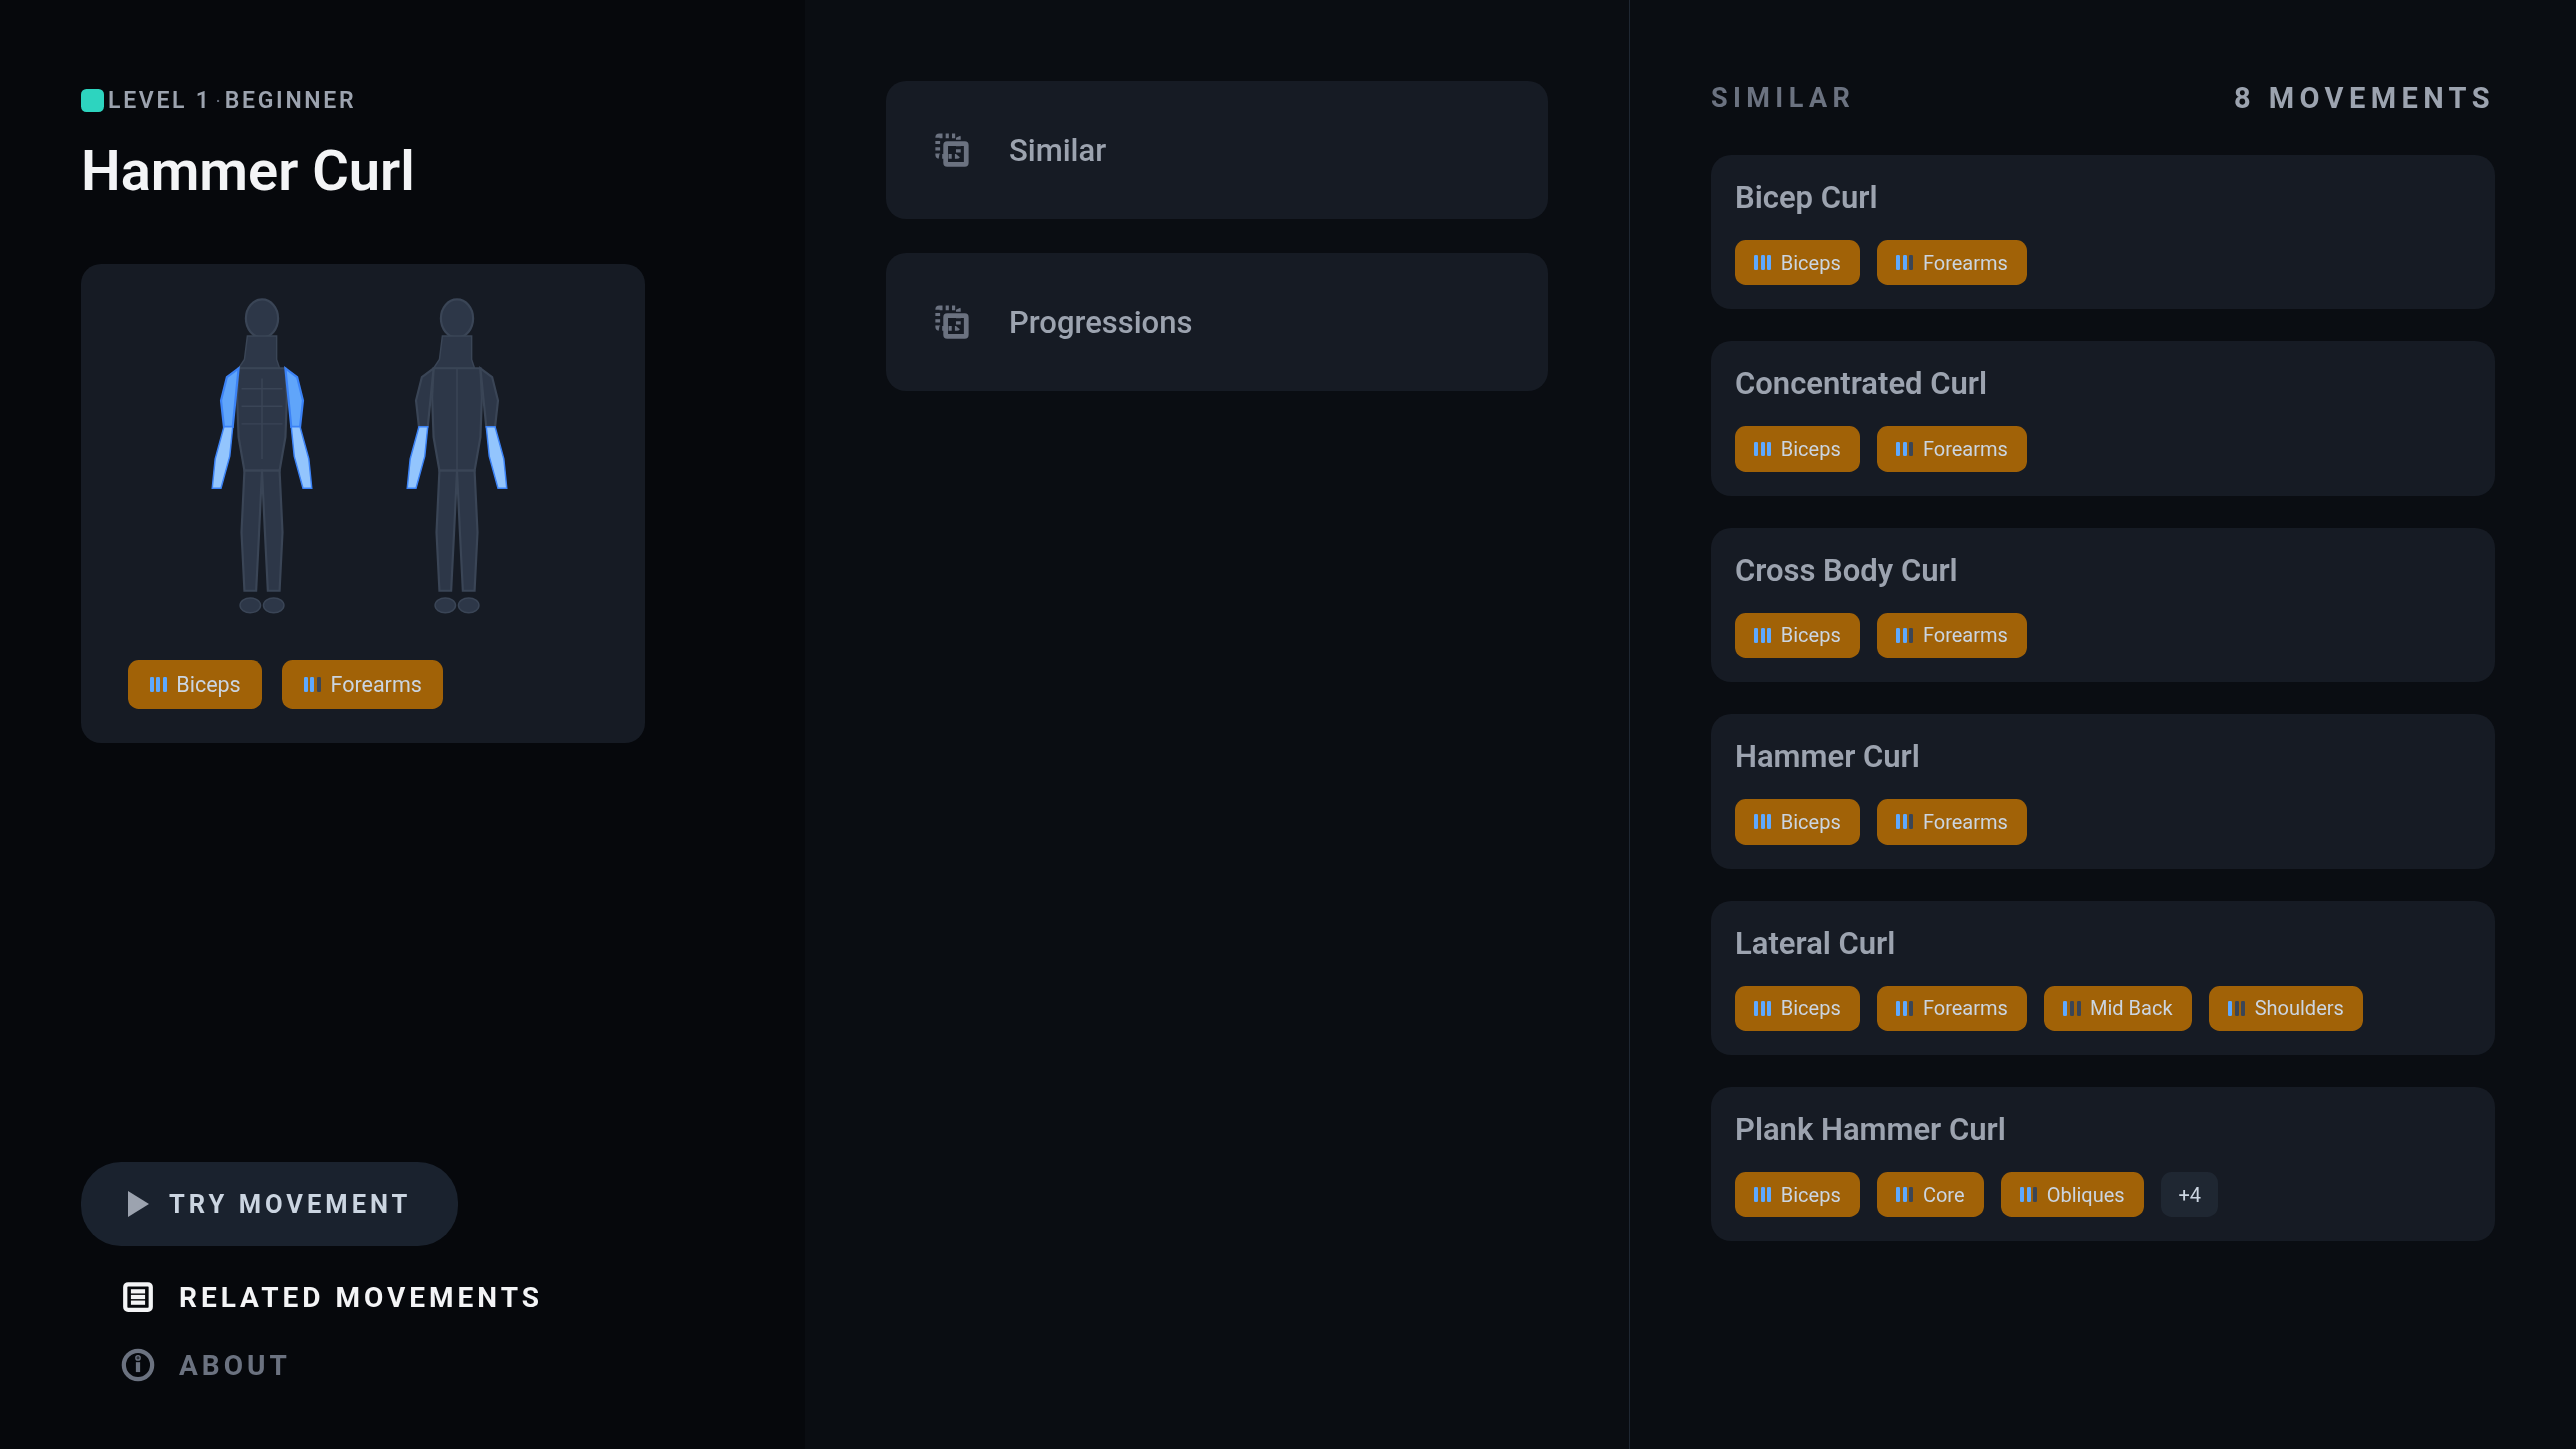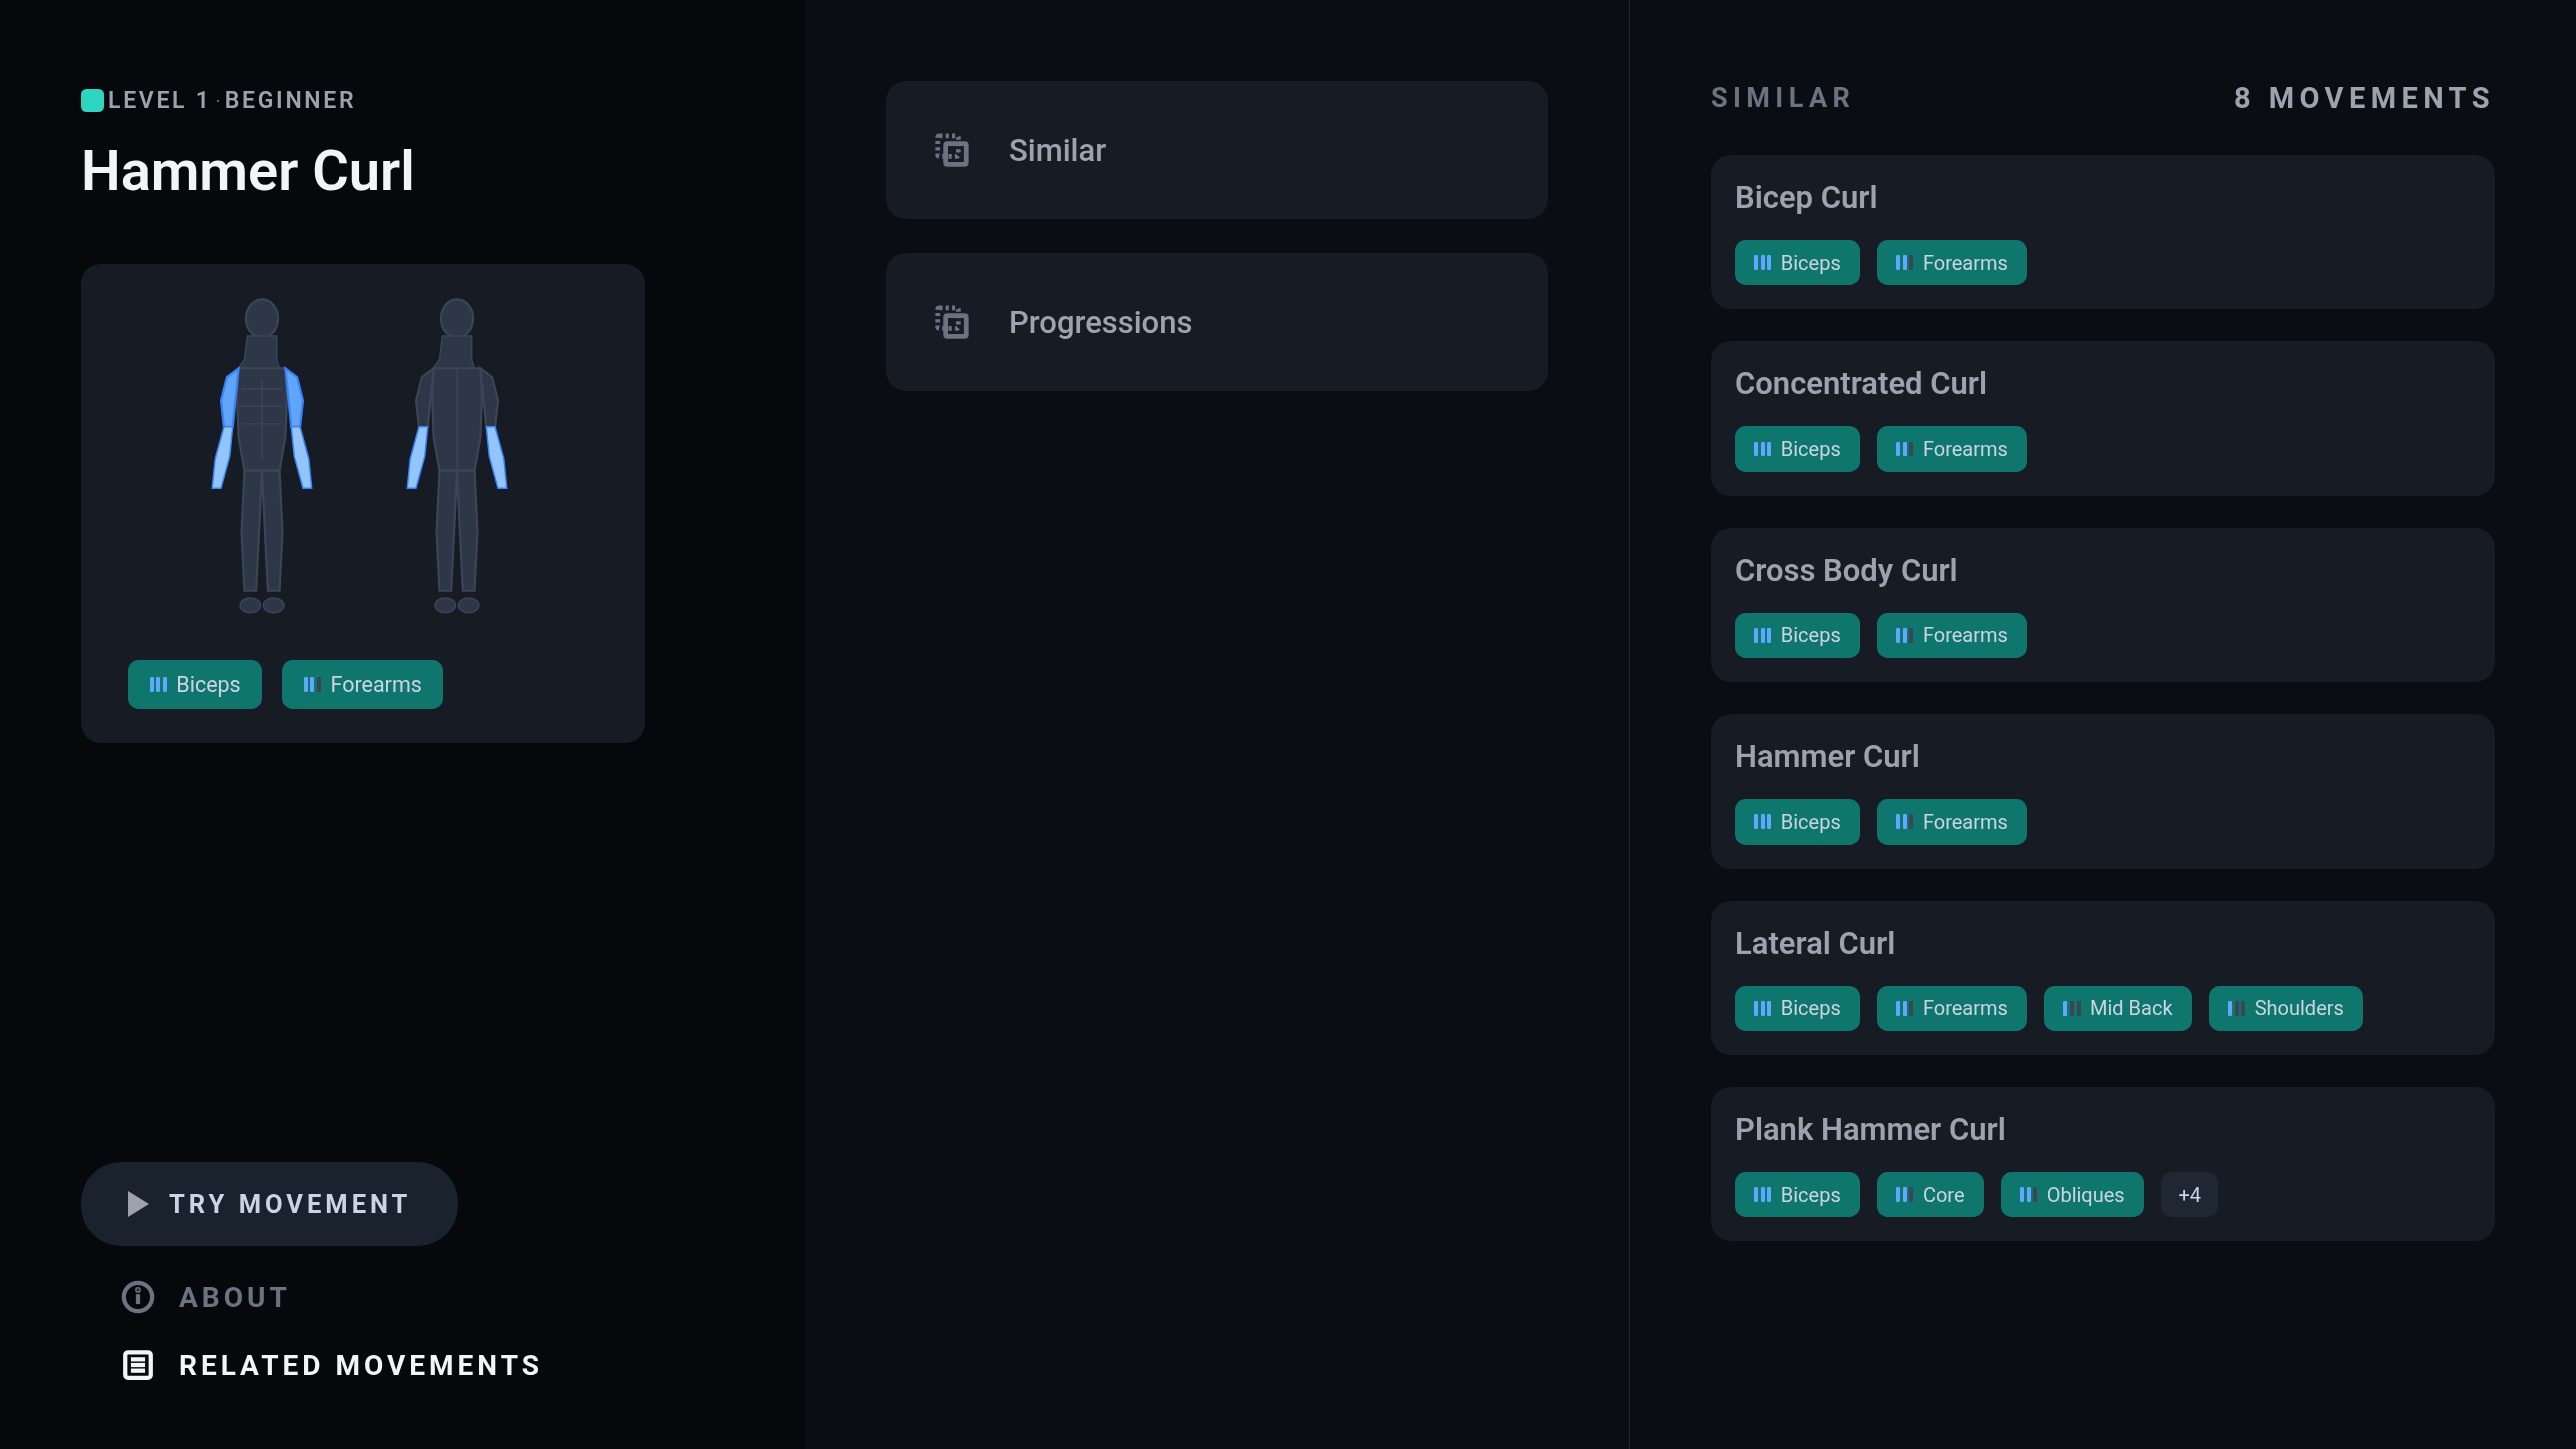--- a/index.html
+++ b/index.html
@@ -88,21 +88,21 @@
 
 .muscle-tags {
   display: flex;
   gap: 20px;
 }
 
 .tag {
   display: flex;
   align-items: center;
   gap: 9.4px;
-  background: #0f766e;
+  background: #a16207;
   padding: 12px 21.5px;
   border-radius: 10.7px;
   font-size: 21.5px;
   color: #cbd5e1;
 }
 
 .tag-bars {
   display: flex;
   gap: 2.7px;
   align-items: center;
@@ -363,36 +363,36 @@
             <span>Forearms</span>
           </div>
         </div>
     </div>
 
     <div class="nav-section">
       <div class="try-btn">
         <div class="play-icon"></div>
         <span class="try-btn-label">TRY MOVEMENT</span>
       </div>
-      <div class="nav-item">
-        <svg class="nav-icon" viewBox="0 0 24 24">
-          <circle cx="12" cy="12" r="10"></circle>
-          <line x1="12" y1="10" x2="12" y2="17"></line>
-          <circle cx="12" cy="7" r="0.5" fill="#6b7280"></circle>
-        </svg>
-        <span class="nav-item-label">ABOUT</span>
-      </div>
       <div class="nav-item active">
         <svg class="nav-icon" viewBox="0 0 24 24">
           <rect x="3" y="3" width="18" height="18" rx="2"></rect>
           <line x1="7" y1="8" x2="17" y2="8"></line>
           <line x1="7" y1="12" x2="17" y2="12"></line>
           <line x1="7" y1="16" x2="17" y2="16"></line>
         </svg>
         <span class="nav-item-label">RELATED MOVEMENTS</span>
+      </div>
+      <div class="nav-item">
+        <svg class="nav-icon" viewBox="0 0 24 24">
+          <circle cx="12" cy="12" r="10"></circle>
+          <line x1="12" y1="10" x2="12" y2="17"></line>
+          <circle cx="12" cy="7" r="0.5" fill="#6b7280"></circle>
+        </svg>
+        <span class="nav-item-label">ABOUT</span>
       </div>
     </div>
   </div>
 
   <div class="middle-panel" id="middle-cats">
       <div class="category-card">
     <svg class="category-icon" viewBox="0 0 24 24">
       <rect x="3" y="3" width="13" height="13" rx="1" stroke-dasharray="2 2"></rect>
       <rect x="8" y="8" width="13" height="13" rx="1"></rect>
     </svg>

